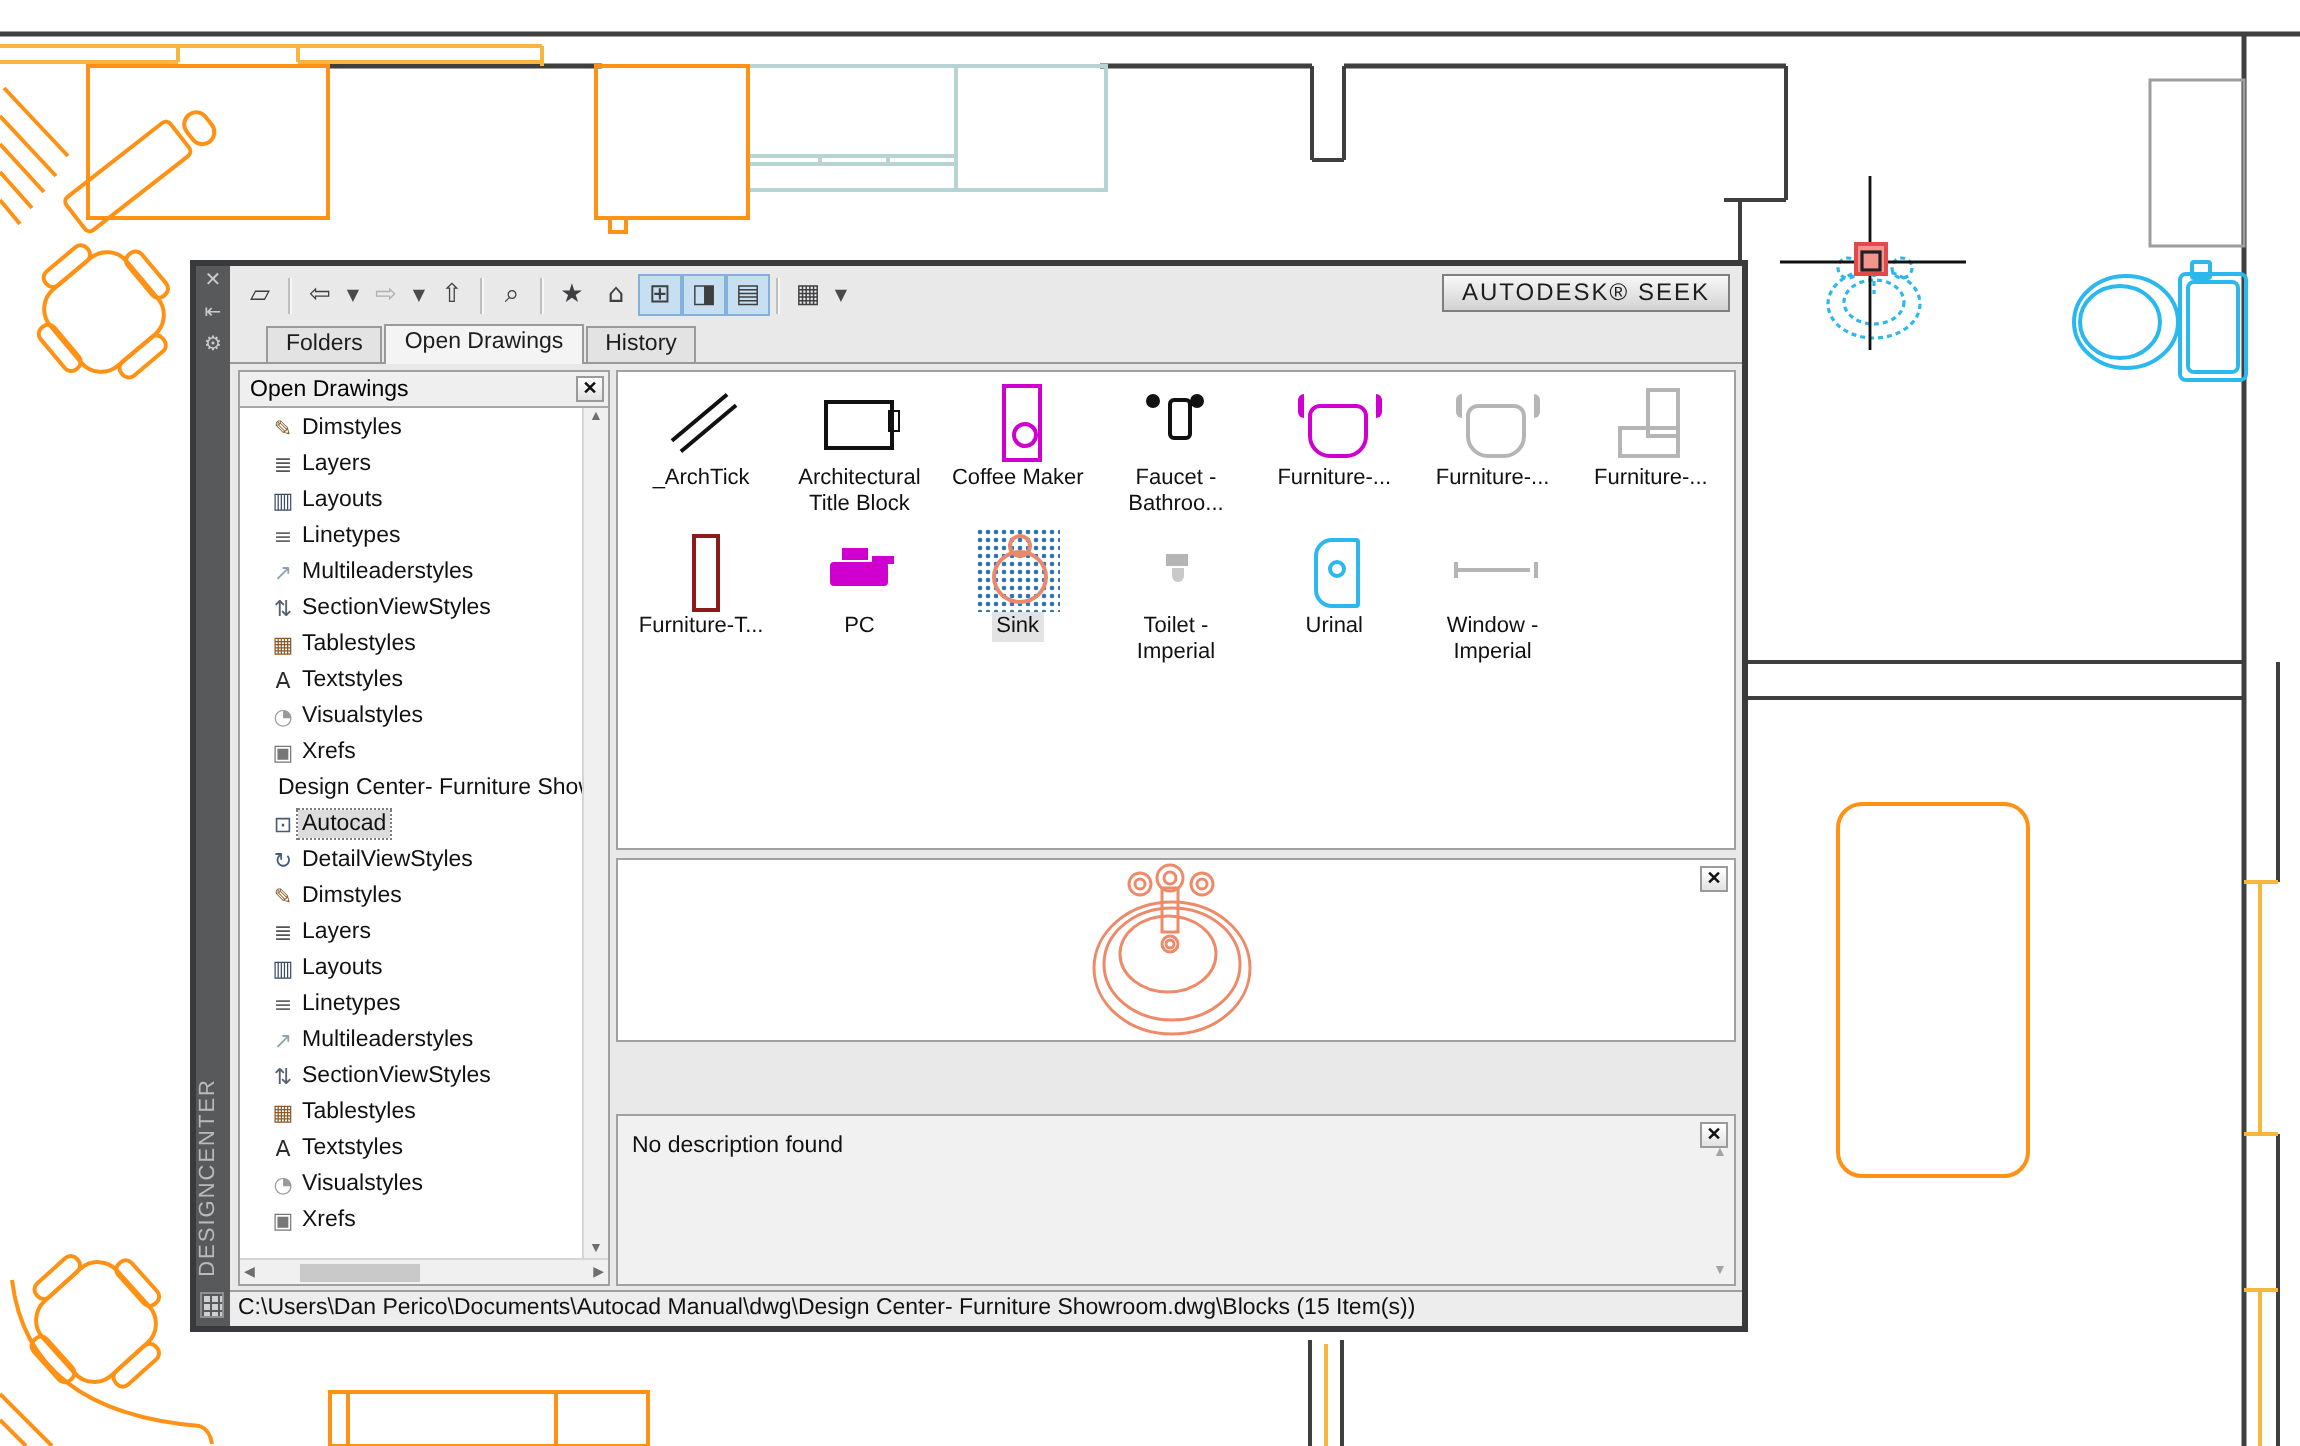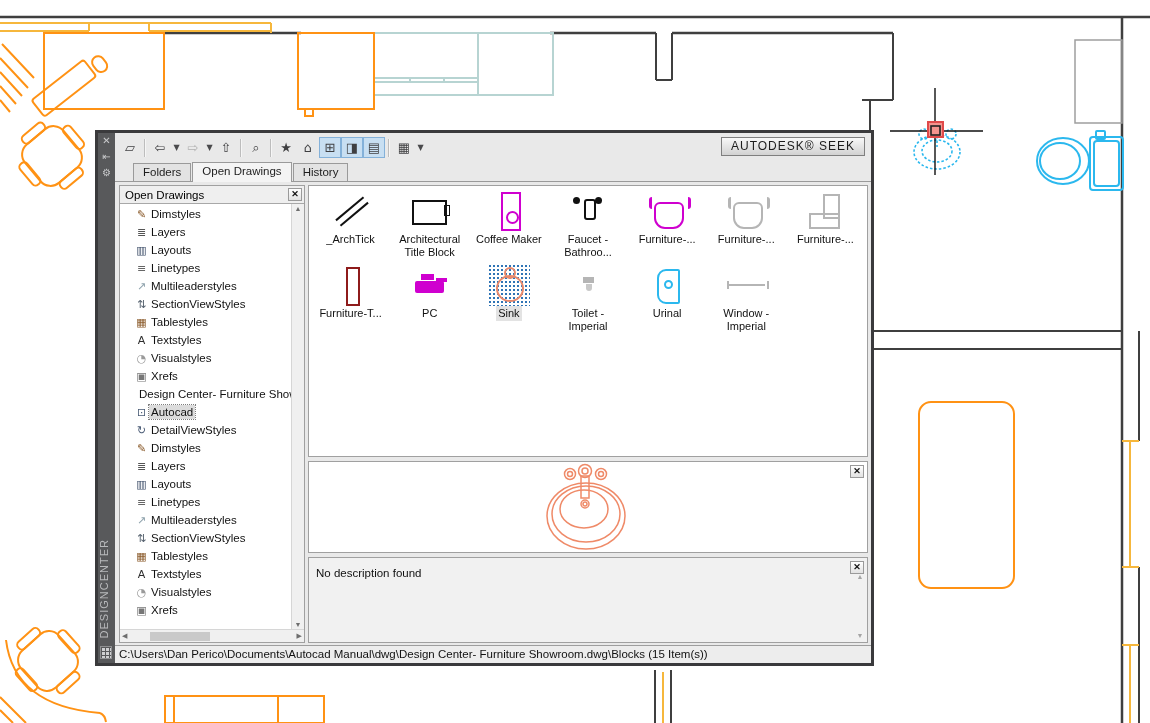--- a/index.html
+++ b/index.html
@@ -132,21 +132,21 @@
   .shp-urinal::after { left:20px; top:16px; width:5px; height:5px; border:2px solid #2bb8ee; border-radius:50%; }
   .shp-window::before { left:4px; top:20px; width:38px; height:2px; background:#b5b5b5; }
   .shp-window::after { left:4px; top:17px; width:38px; height:8px;
       border-left:2px solid #b5b5b5; border-right:2px solid #b5b5b5; }
 
   .splitter { height:4px; flex:none; }
   #preview-pane { height:92px; flex:none; border:1px solid #a0a0a0; background:#fff; position:relative; }
   #preview-pane svg { display:block; margin:0 auto; }
   .pane-x { position:absolute; right:3px; top:3px; }
   #desc-pane { height:86px; flex:none; border:1px solid #a0a0a0; background:#f1f1f1;
-               position:relative; font-size:11.5px; }
+               position:relative; font-size:11.5px;margin-top:32px; }
   #desc-text { position:absolute; left:7px; top:9px; color:#111; }
   #desc-scroll { position:absolute; right:1px; top:1px; bottom:1px; width:12px;
                  display:flex; flex-direction:column; justify-content:space-between;
                  align-items:center; padding:14px 0 2px 0; }
   #desc-scroll .car { font-size:7px; color:#a5a5a5; }
 
   
   #statusbar { height:18px; flex:none; border-top:1px solid #9e9e9e; background:#ededed;
                font-size:11.5px; color:#111; line-height:17px; padding-left:4px;
                white-space:nowrap; overflow:hidden; }

